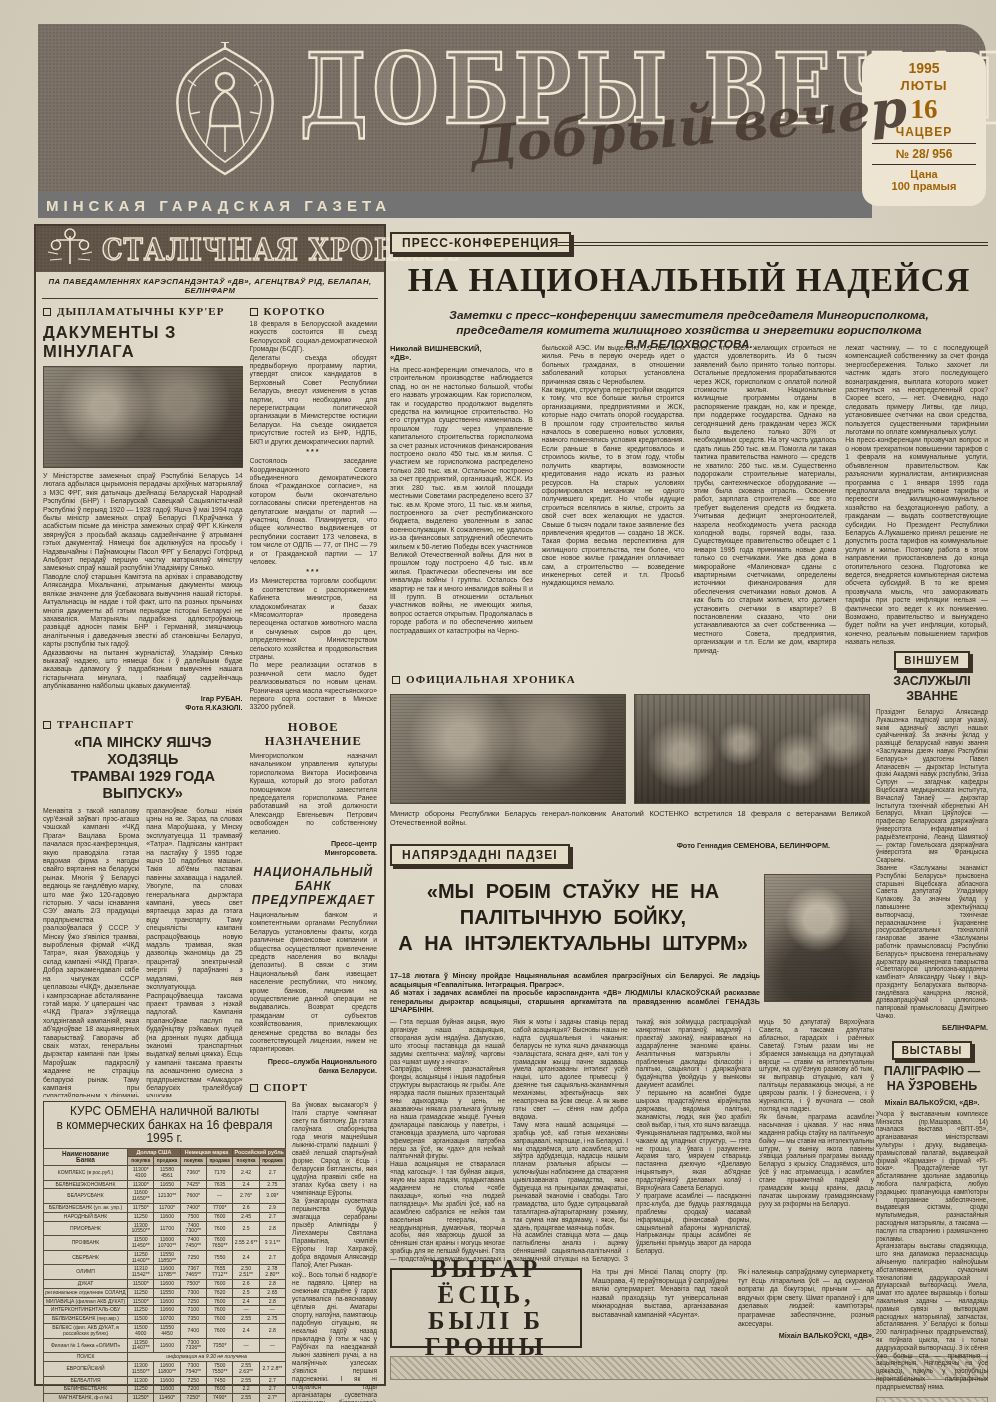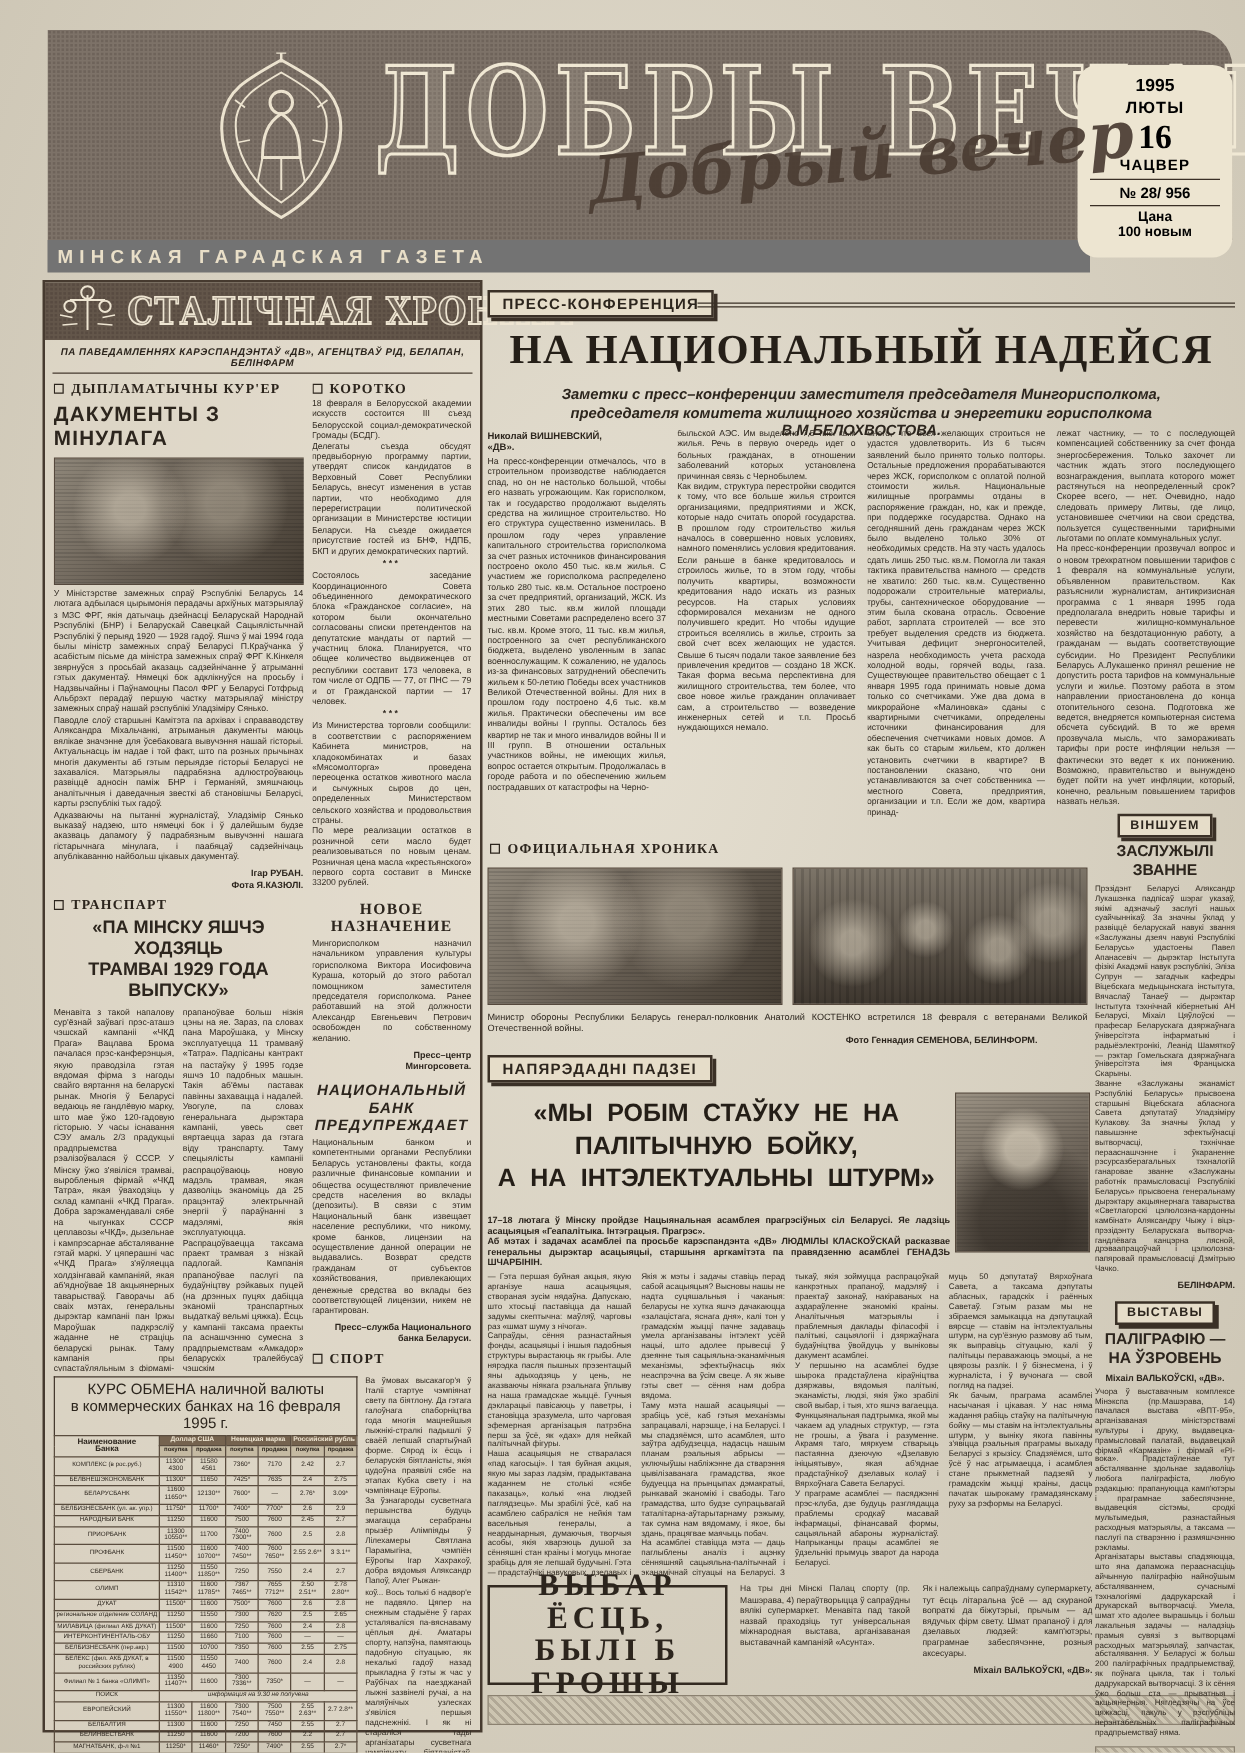--- a/index.html
+++ b/index.html
@@ -21,21 +21,21 @@
   .mast-title { position:absolute; left:262px; top:8px; font-family:"DejaVu Serif", serif;
     font-weight:bold; font-size:76px; letter-spacing:5px; color:rgba(240,232,212,0.12);
     -webkit-text-stroke:2px #f0e8d4; transform:scale(1,1.28); transform-origin:left top; white-space:nowrap; }
   .mast-script { position:absolute; left:470px; top:96px; font-family:"DejaVu Serif", serif;
     font-style:italic; font-weight:bold; font-size:52px; color:rgba(74,60,50,.92);
     transform:rotate(-5deg); white-space:nowrap; z-index:5; }
   .mast-band { position:absolute; left:38px; top:192px; width:834px; height:26px; background:#737373;
     color:#ead fcc; display:flex; align-items:center; }
   .mast-band span { color:#e9dfc8; font-weight:bold; font-size:15px; letter-spacing:5px; padding-left:8px; }
   .datebox { position:absolute; left:862px; top:52px; width:124px; height:154px; background:#ede5d1;
-    border-radius:16px; text-align:center; padding-top:8px; z-index:4; color:#000000; }
+    border-radius:16px; text-align:center; padding-top:8px; z-index:4; color:#a16207; }
   .datebox .yr { font-weight:bold; font-size:14px; }
   .datebox .mo { font-weight:bold; font-size:13px; letter-spacing:1px; margin-top:2px; }
   .datebox .dy { font-weight:bold; font-size:27px; font-family:"Liberation Serif", serif; margin-top:1px; }
   .datebox .wd { font-weight:bold; font-size:12px; letter-spacing:1px; }
   .datebox .rule { border-top:1.5px solid #3a2f26; margin:4px 10px 3px; }
   .datebox .iss { font-weight:bold; font-size:12px; border-bottom:1.5px solid #3a2f26; margin:0 10px; padding-bottom:3px; }
   .datebox .pl { font-weight:bold; font-size:11px; margin-top:3px; }
   .datebox .pv { font-weight:bold; font-size:11px; }
   
   .kickbox { display:inline-block; border:2px solid #3a3026; background:#e6ddc9; padding:2px 10px;
@@ -87,21 +87,21 @@
   .press-head { position:absolute; top:34px; left:0; width:100%; text-align:center;
     font-family:"Liberation Serif", serif; font-weight:bold; font-size:33px; letter-spacing:1px; color:#251f18; }
   .press-deck { position:absolute; top:80px; left:20px; width:558px; text-align:center;
     font-style:italic; font-weight:bold; font-size:11.8px; line-height:14.5px; }
   .press-cols { position:absolute; top:116px; left:0; width:598px; height:322px; display:flex; gap:9px; overflow:hidden; }
   .press-cols .col { width:143px; overflow:hidden; }
   .press-by { font-weight:bold; font-size:7.6px; margin-bottom:4px; white-space:pre-line; }
   .off-kick { position:absolute; top:445px; left:2px; }
   .photos { position:absolute; top:466px; left:0; display:flex; gap:8px; }
   .cap { position:absolute; top:582px; left:0; width:480px; font-size:7.3px; line-height:8.8px; text-align:justify; }
-  .cap-credit { font-weight:bold; text-align:right; margin-top:0; padding-right:40px; }
+  .cap-credit { font-weight:bold; text-align:right; margin-top:14px; padding-right:40px; }
   .event-kick { position:absolute; top:616px; left:0; }
   .event-head { position:absolute; top:650px; left:0; width:366px; text-align:center; font-weight:bold;
     font-size:20px; line-height:26px; word-spacing:6px; white-space:pre-line; color:#241e17; }
   .event-photo { position:absolute; top:646px; left:374px; width:108px; height:128px; }
   .event-deck { position:absolute; top:744px; left:0; width:370px; font-weight:bold; font-size:7.2px;
     line-height:8.6px; text-align:justify; white-space:pre-line; }
   .int-cols { position:absolute; top:790px; left:0; width:484px; height:244px; display:flex; gap:8px; overflow:hidden; }
   .int-cols .col { width:115px; overflow:hidden; }
   .int-cols .small { font-size:6.5px; line-height:7.9px; }
   .vybar-box { position:absolute; top:1040px; left:0; width:192px; height:80px; border:2.5px solid #332a21;
@@ -142,21 +142,21 @@
   <span>МІНСКАЯ ГАРАДСКАЯ ГАЗЕТА</span>
 </div>
 <div class="datebox">
   <div class="yr">1995</div>
   <div class="mo">ЛЮТЫ</div>
   <div class="dy">16</div>
   <div class="wd">ЧАЦВЕР</div>
   <div class="rule"></div>
   <div class="iss">№ 28/ 956</div>
   <div class="pl">Цана</div>
-  <div class="pv">100 новым</div>
+  <div class="pv">100 прамыя</div>
 </div>
 
 <div class="chron">
   <div class="chron-banner">
     <span style="margin-left:8px">
       <svg width="52" height="38" viewBox="0 0 52 38" fill="none" stroke="#eee5d2" stroke-width="1.6">
         <path d="M26 36 L26 8 M12 12 L40 12"></path>
         <circle cx="12" cy="17" r="4.5"></circle>
           <circle cx="26" cy="6" r="5"></circle>
           <circle cx="40" cy="17" r="4.5"></circle>

